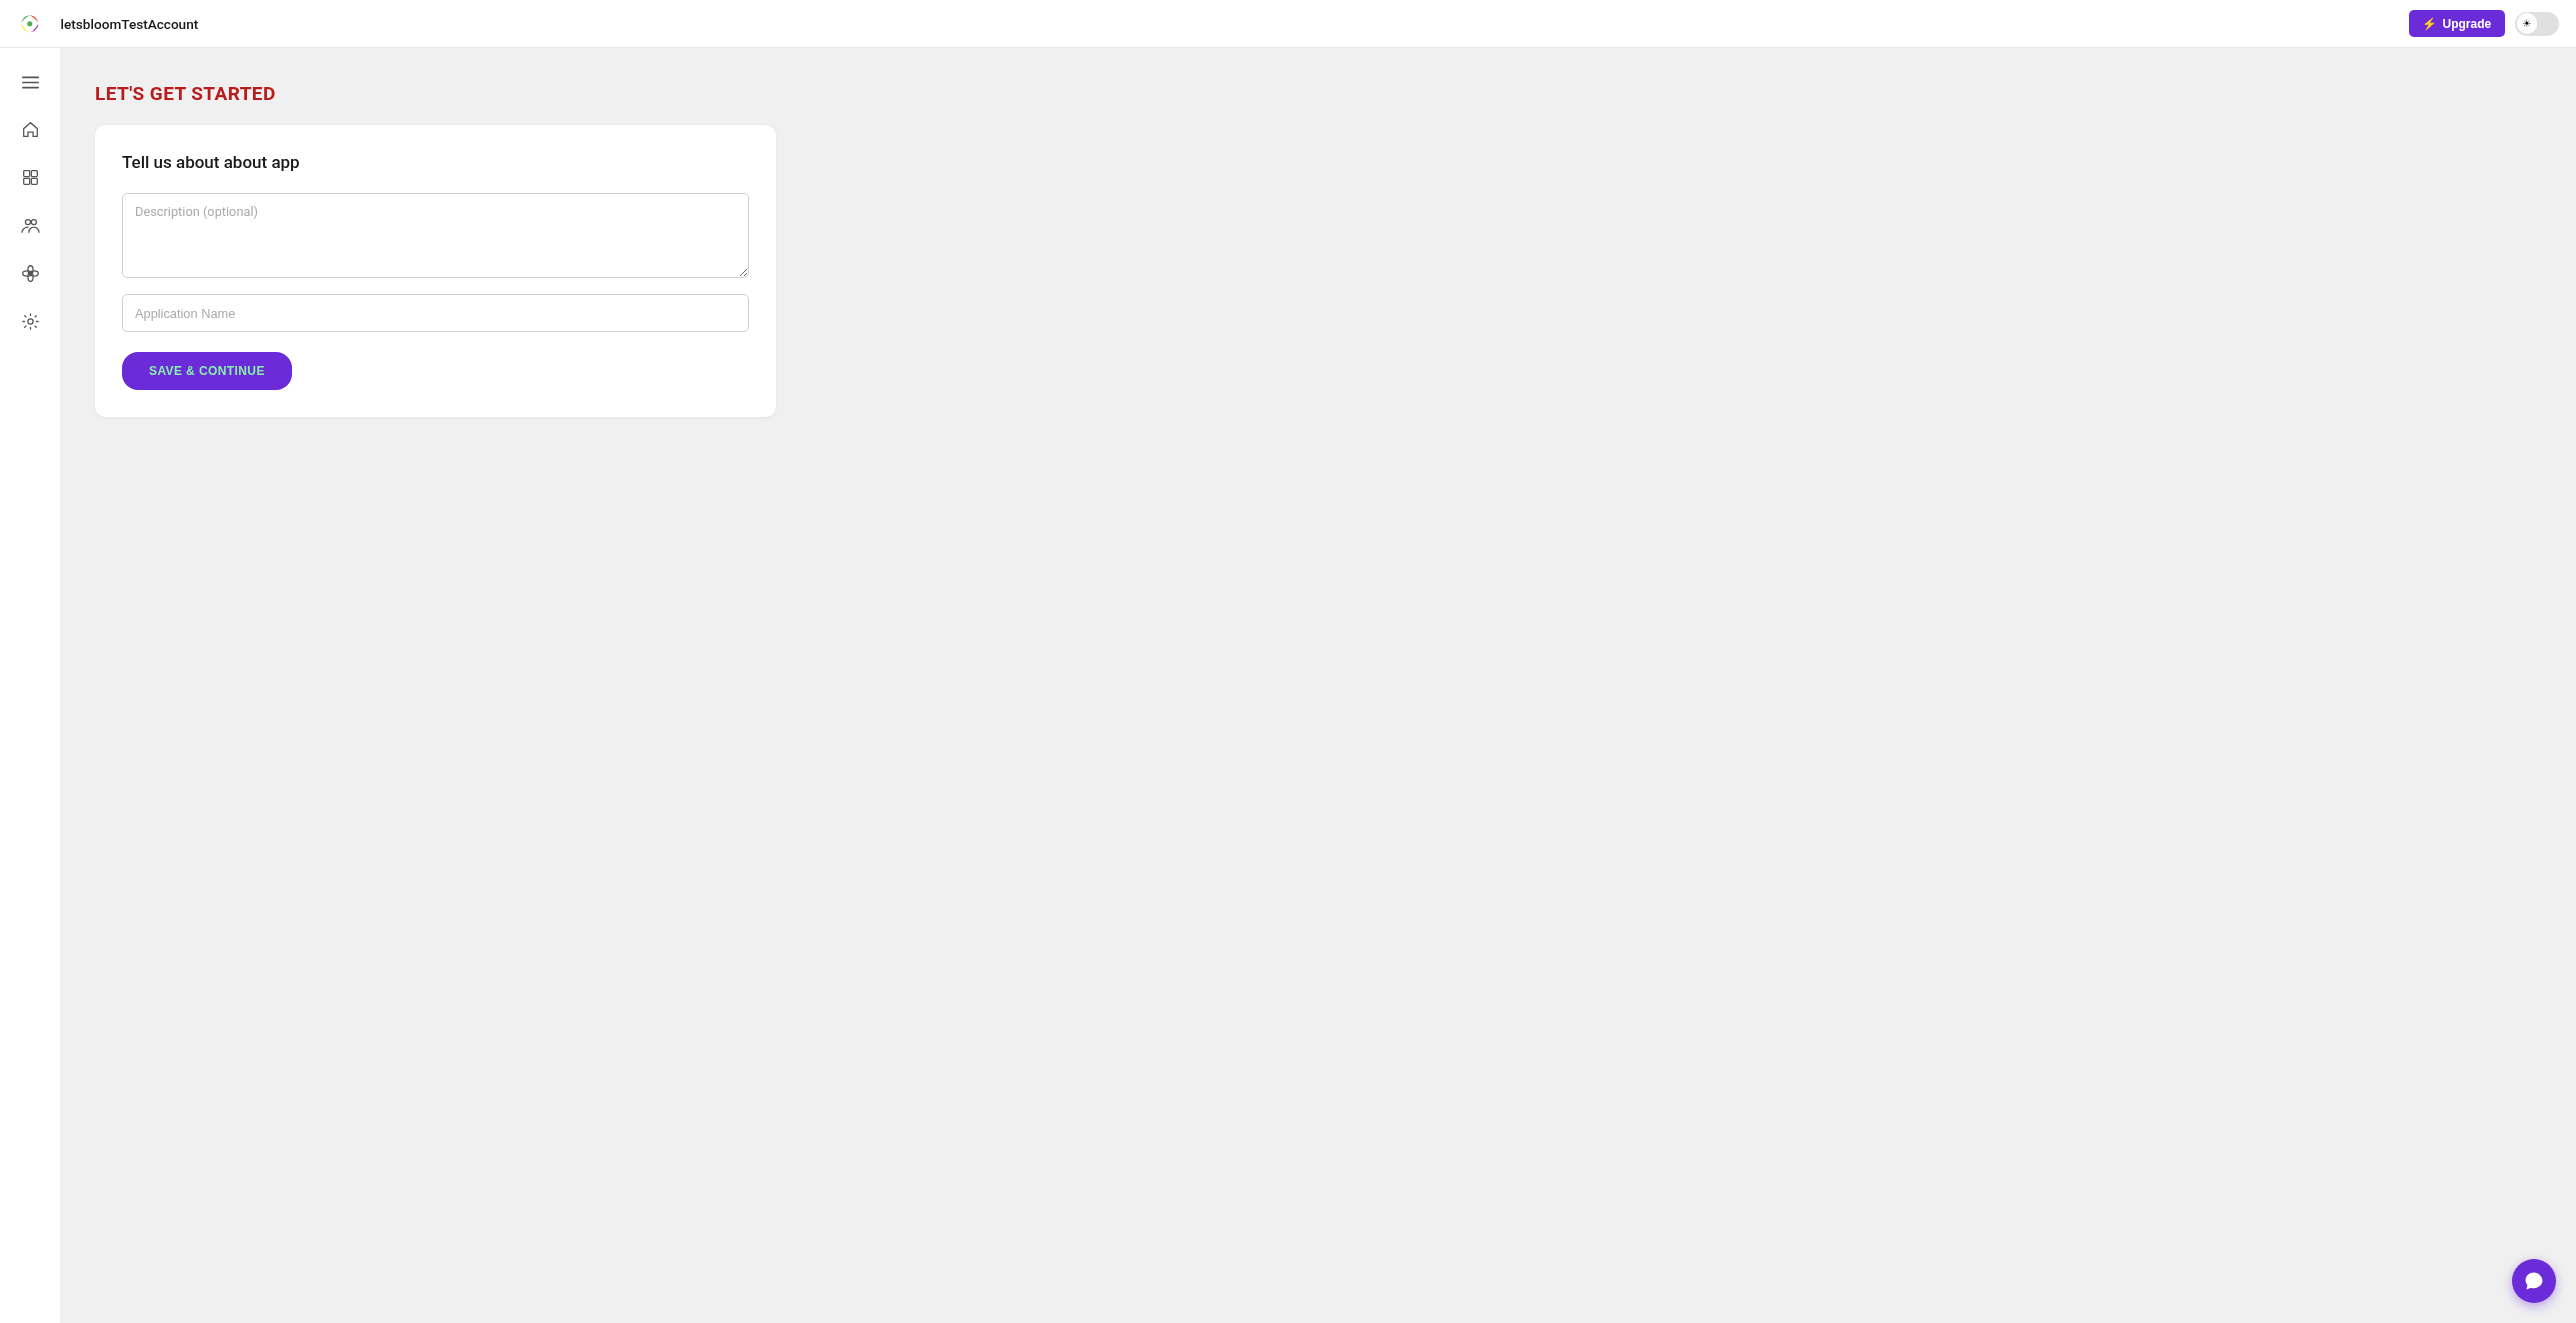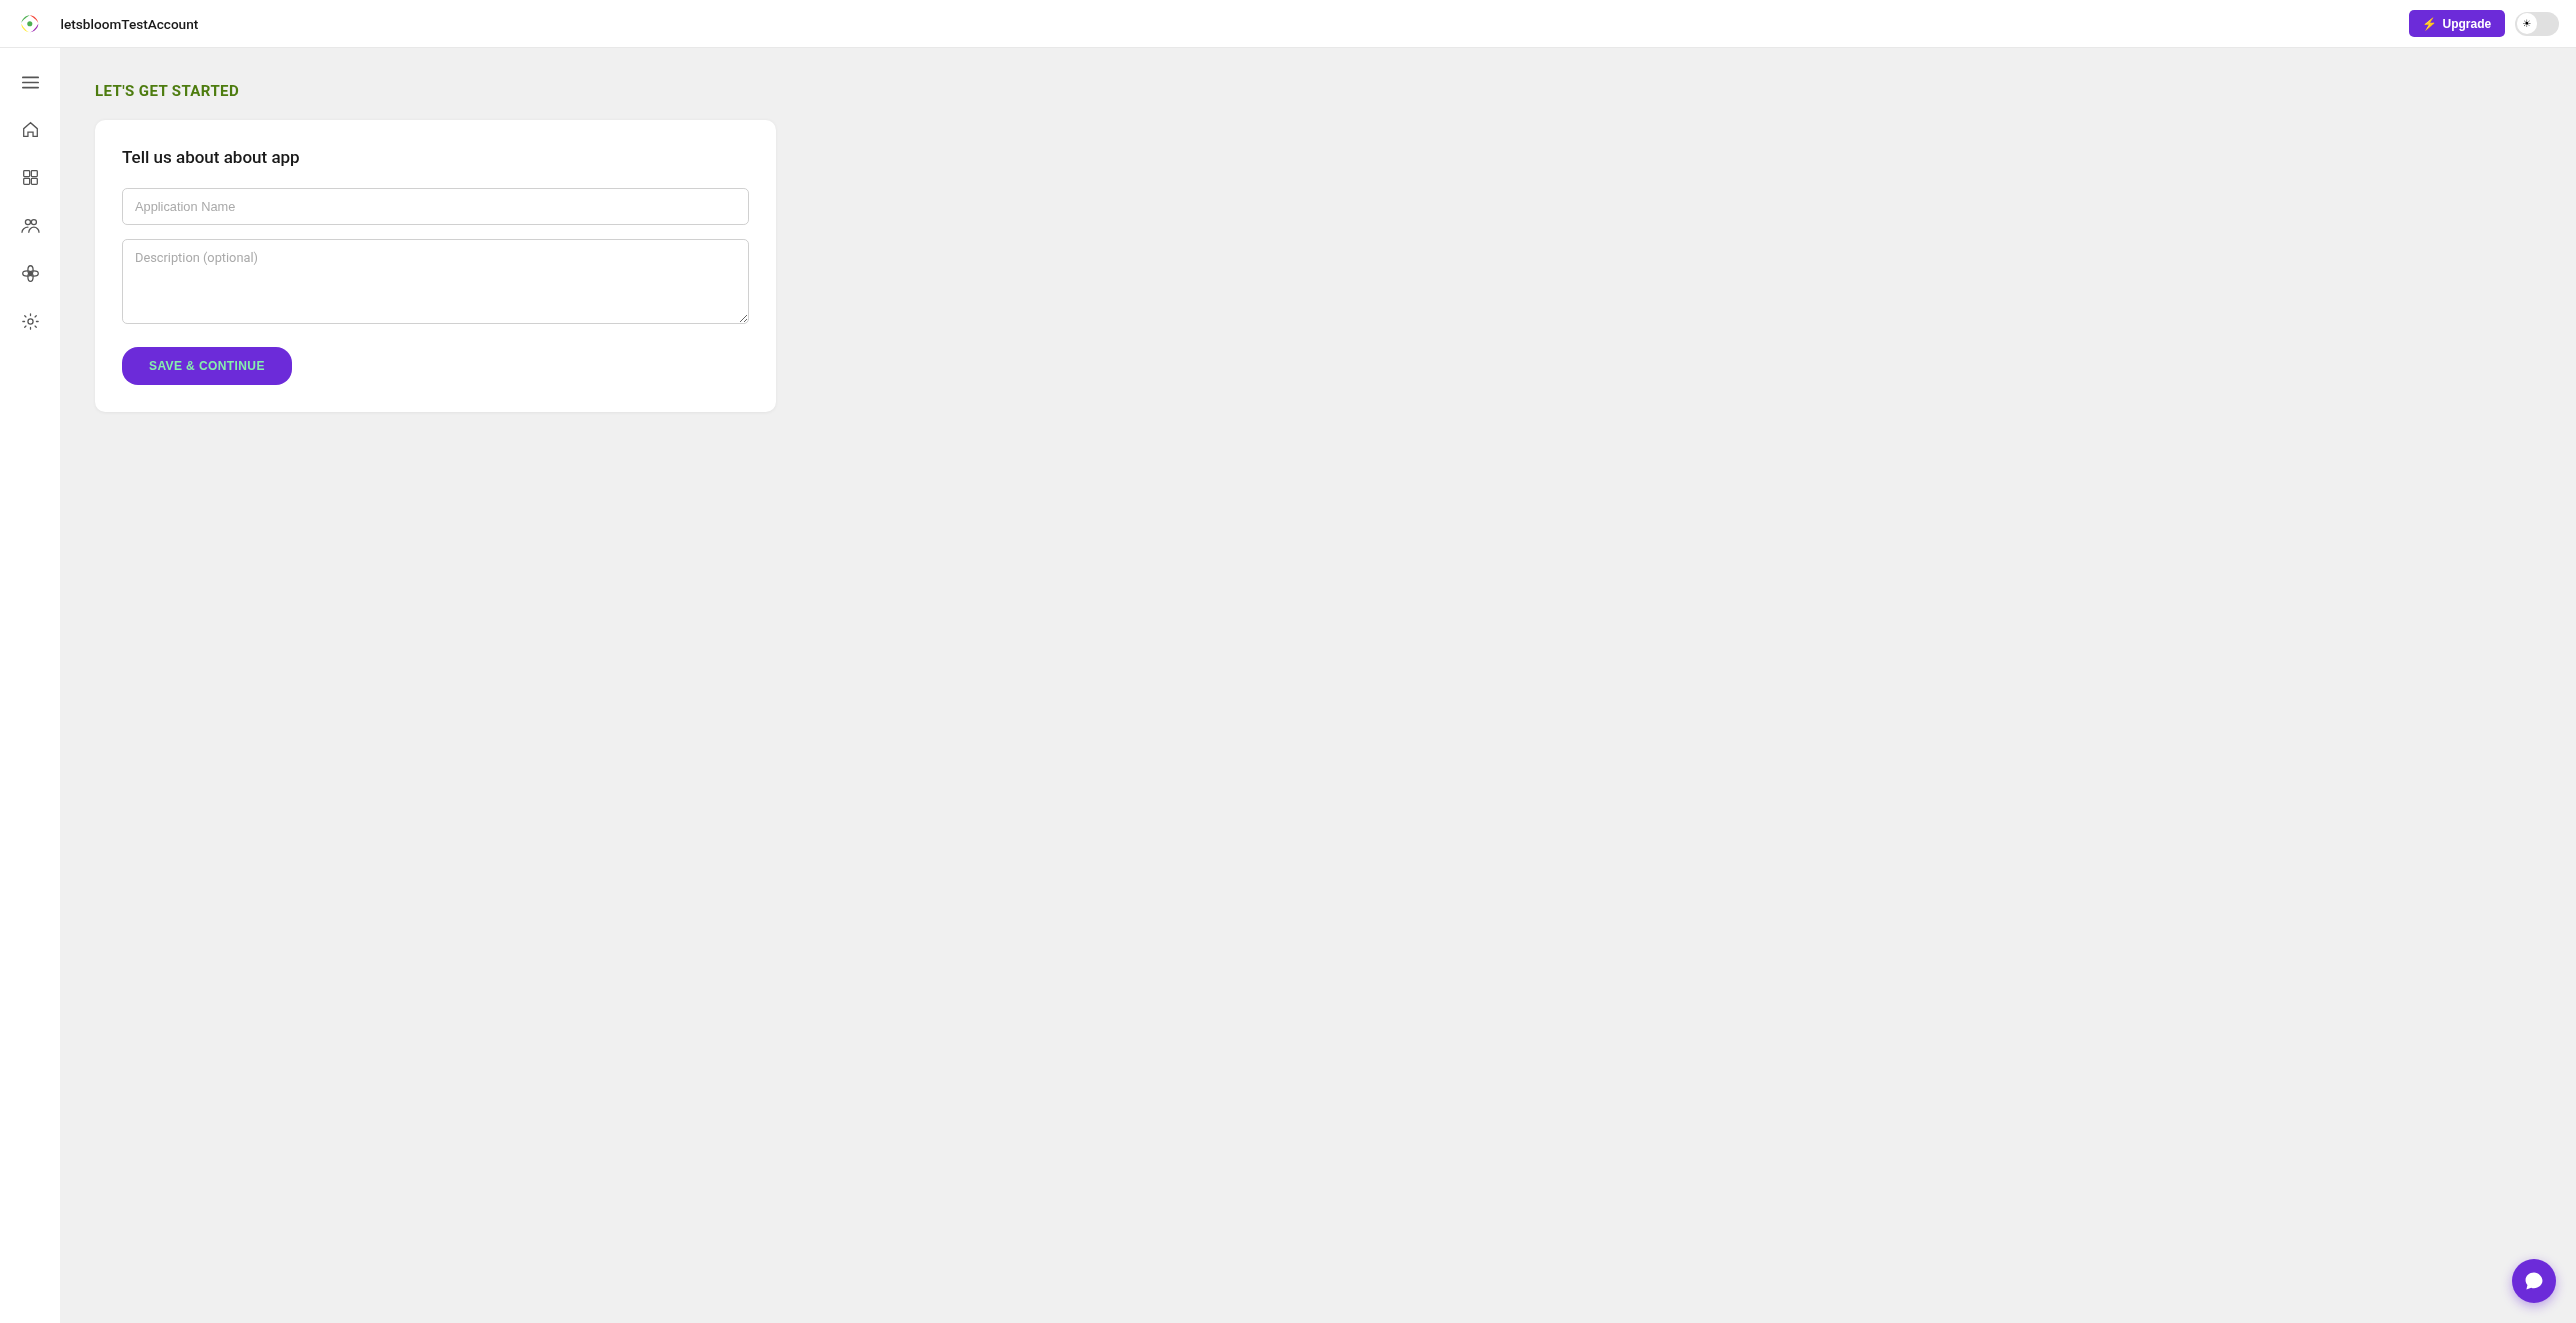--- a/index.html
+++ b/index.html
@@ -127,23 +127,23 @@
     
     .main-content {
       margin-left: 61px;
       flex: 1;
       padding: 34px 34px;
       background-color: #f0f0f0;
       min-height: calc(100vh - 48px);
     }
 
     .page-title {
-      font-size: 15px;
+      font-size: 19px;
       font-weight: 700;
-      color: #4d7c0f;
+      color: #b91c1c;
       margin-bottom: 20.4px;
       letter-spacing: 0.4px;
     }
 
     
     .card {
       background-color: #ffffff;
       border-radius: 10.2px;
       padding: 27px;
       max-width: 681px;
@@ -308,25 +308,25 @@
     </div>
   </nav>
 
   <main class="main-content">
     <h1 class="page-title">LET'S GET STARTED</h1>
 
     <div class="card">
       <h2 class="card-heading">Tell us about about app</h2>
 
       <div class="form-group">
+        <textarea class="textarea-input" placeholder="Description (optional)" style=""></textarea>
+      </div>
+
+      <div class="form-group">
         <input class="text-input" type="text" placeholder="Application Name" style="">
-      </div>
-
-      <div class="form-group">
-        <textarea class="textarea-input" placeholder="Description (optional)" style=""></textarea>
       </div>
 
       <button class="save-btn">SAVE &amp; CONTINUE</button>
     </div>
   </main>
 </div>
 
 <div class="chat-bubble">
   <svg width="22" height="22" viewBox="0 0 26 26" fill="none" xmlns="http://www.w3.org/2000/svg">
     <path d="M13 3C7.477 3 3 7.03 3 12C3 14.12 3.86 16.06 5.27 17.6L4 23L9.7 20.88C10.74 21.27 11.85 21.5 13 21.5C18.523 21.5 23 17.47 23 12.75C23 8.03 18.523 3 13 3Z" fill="white"></path>

